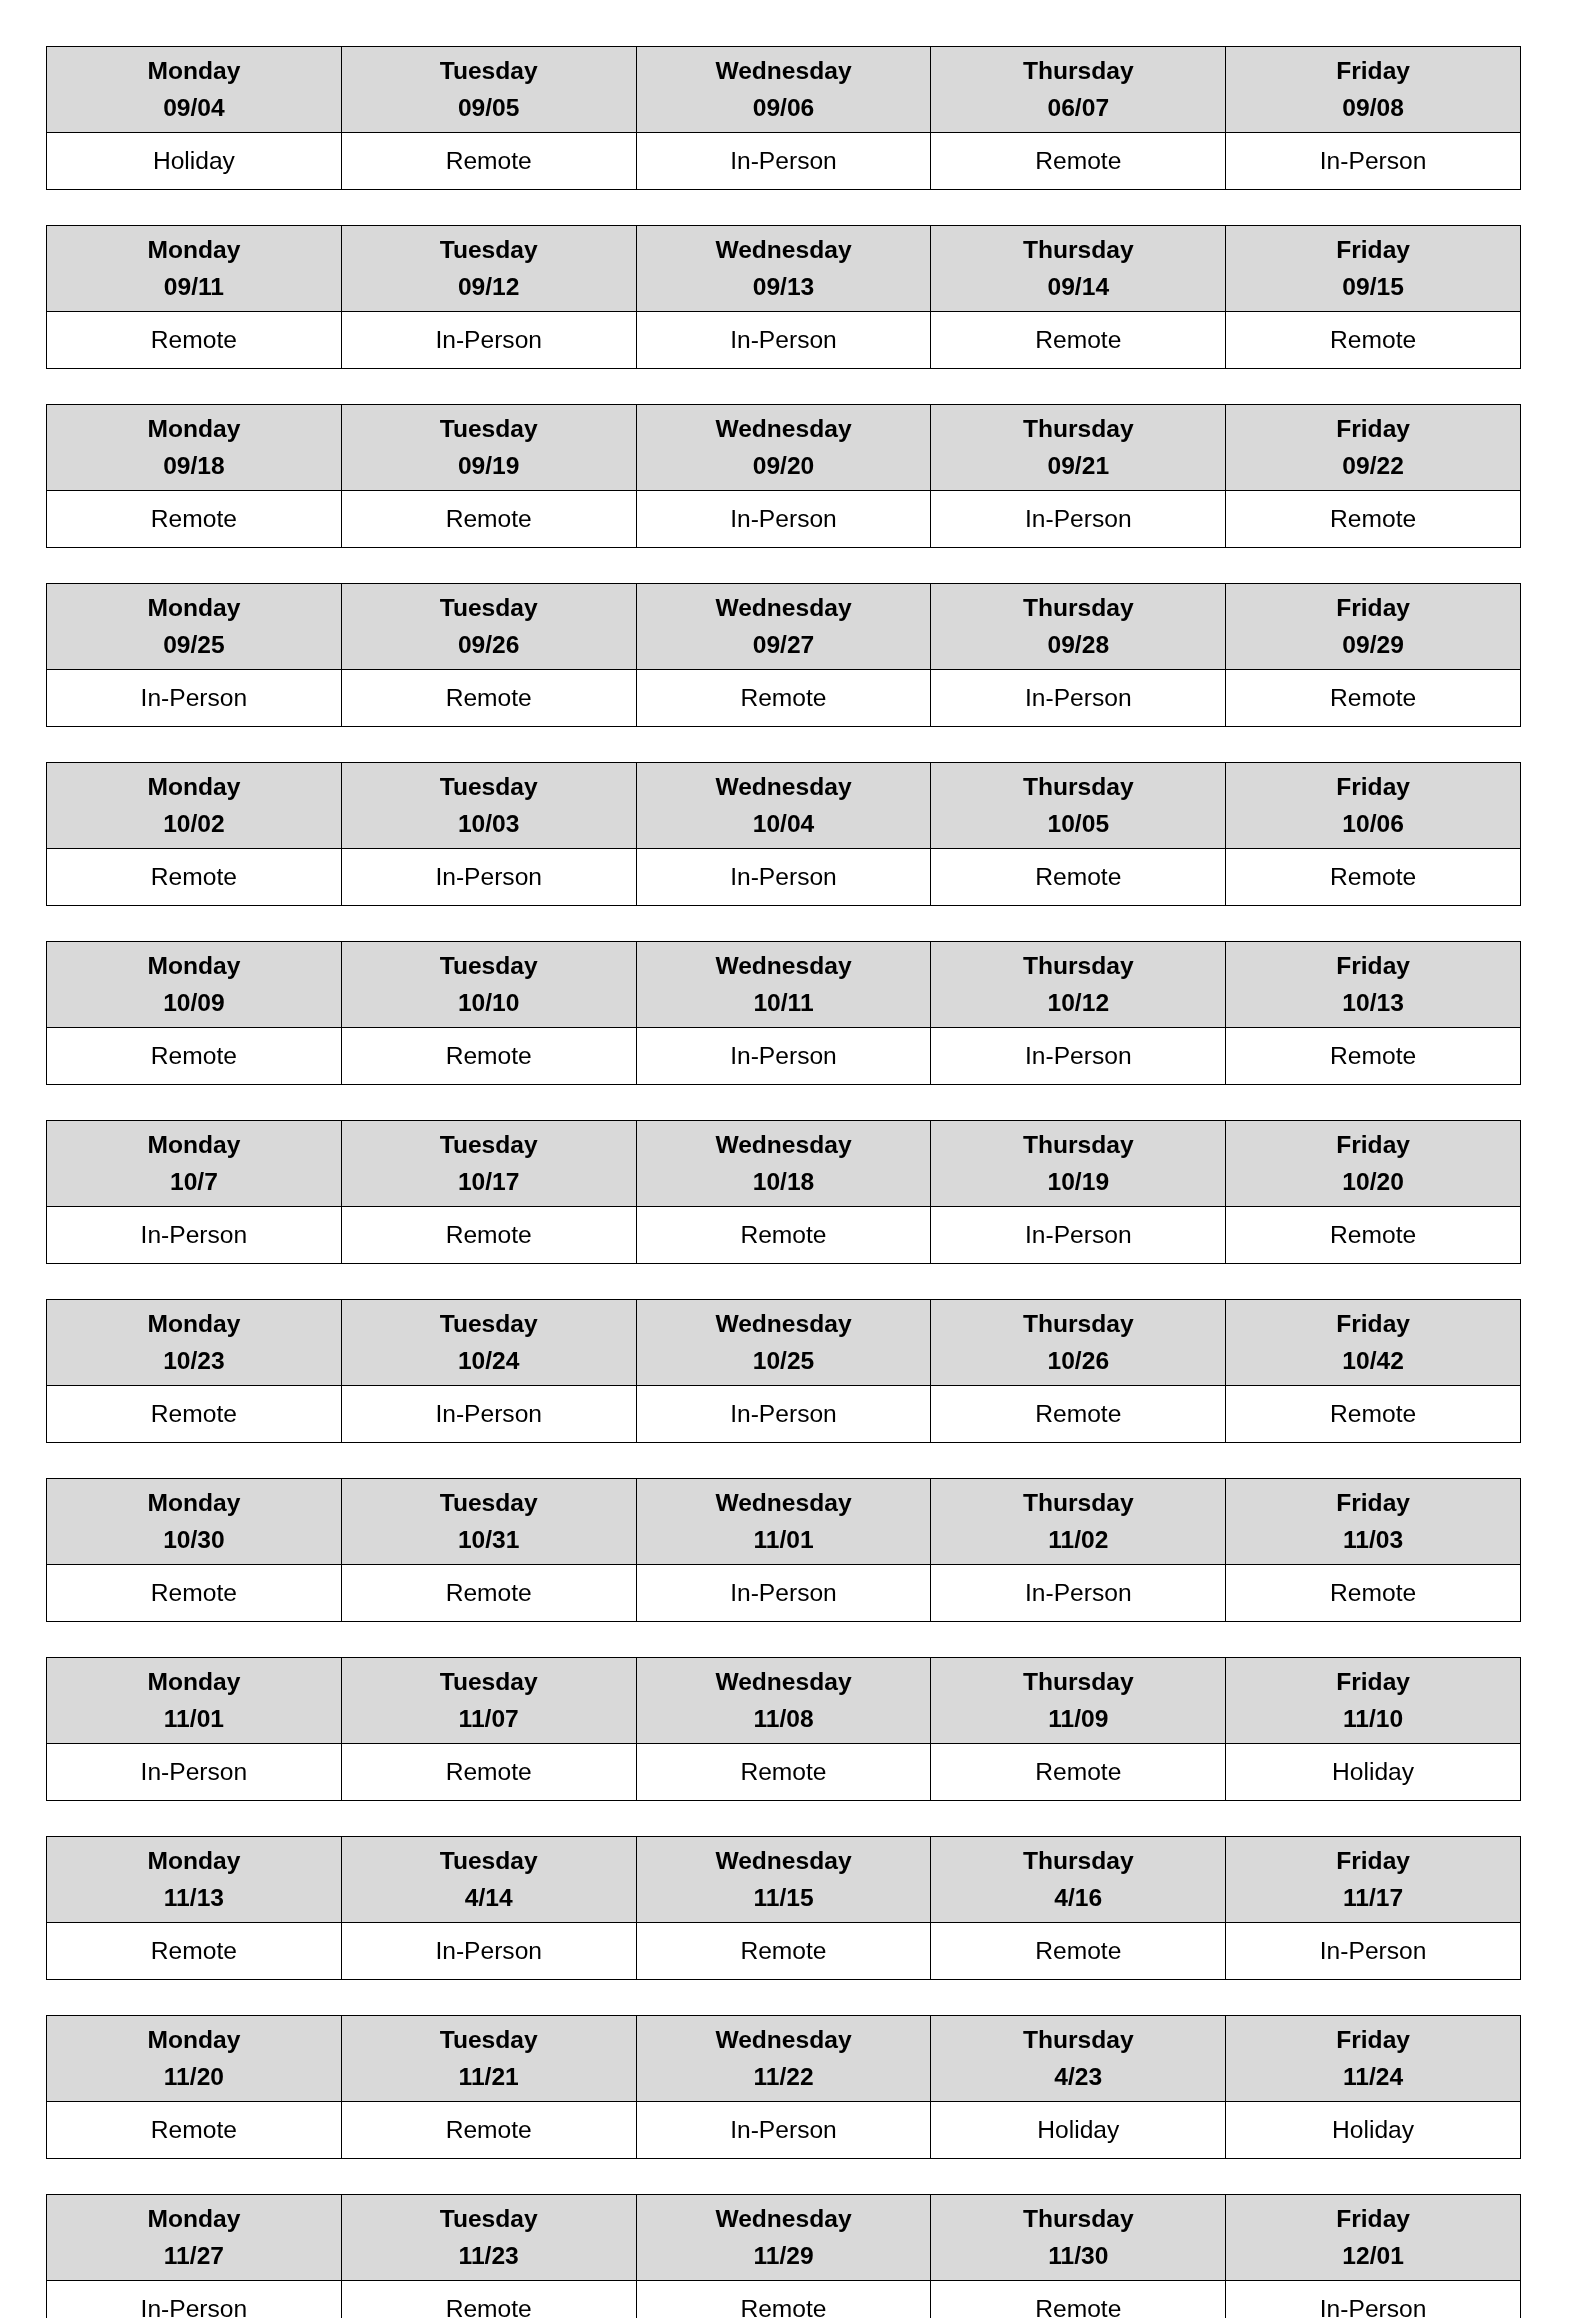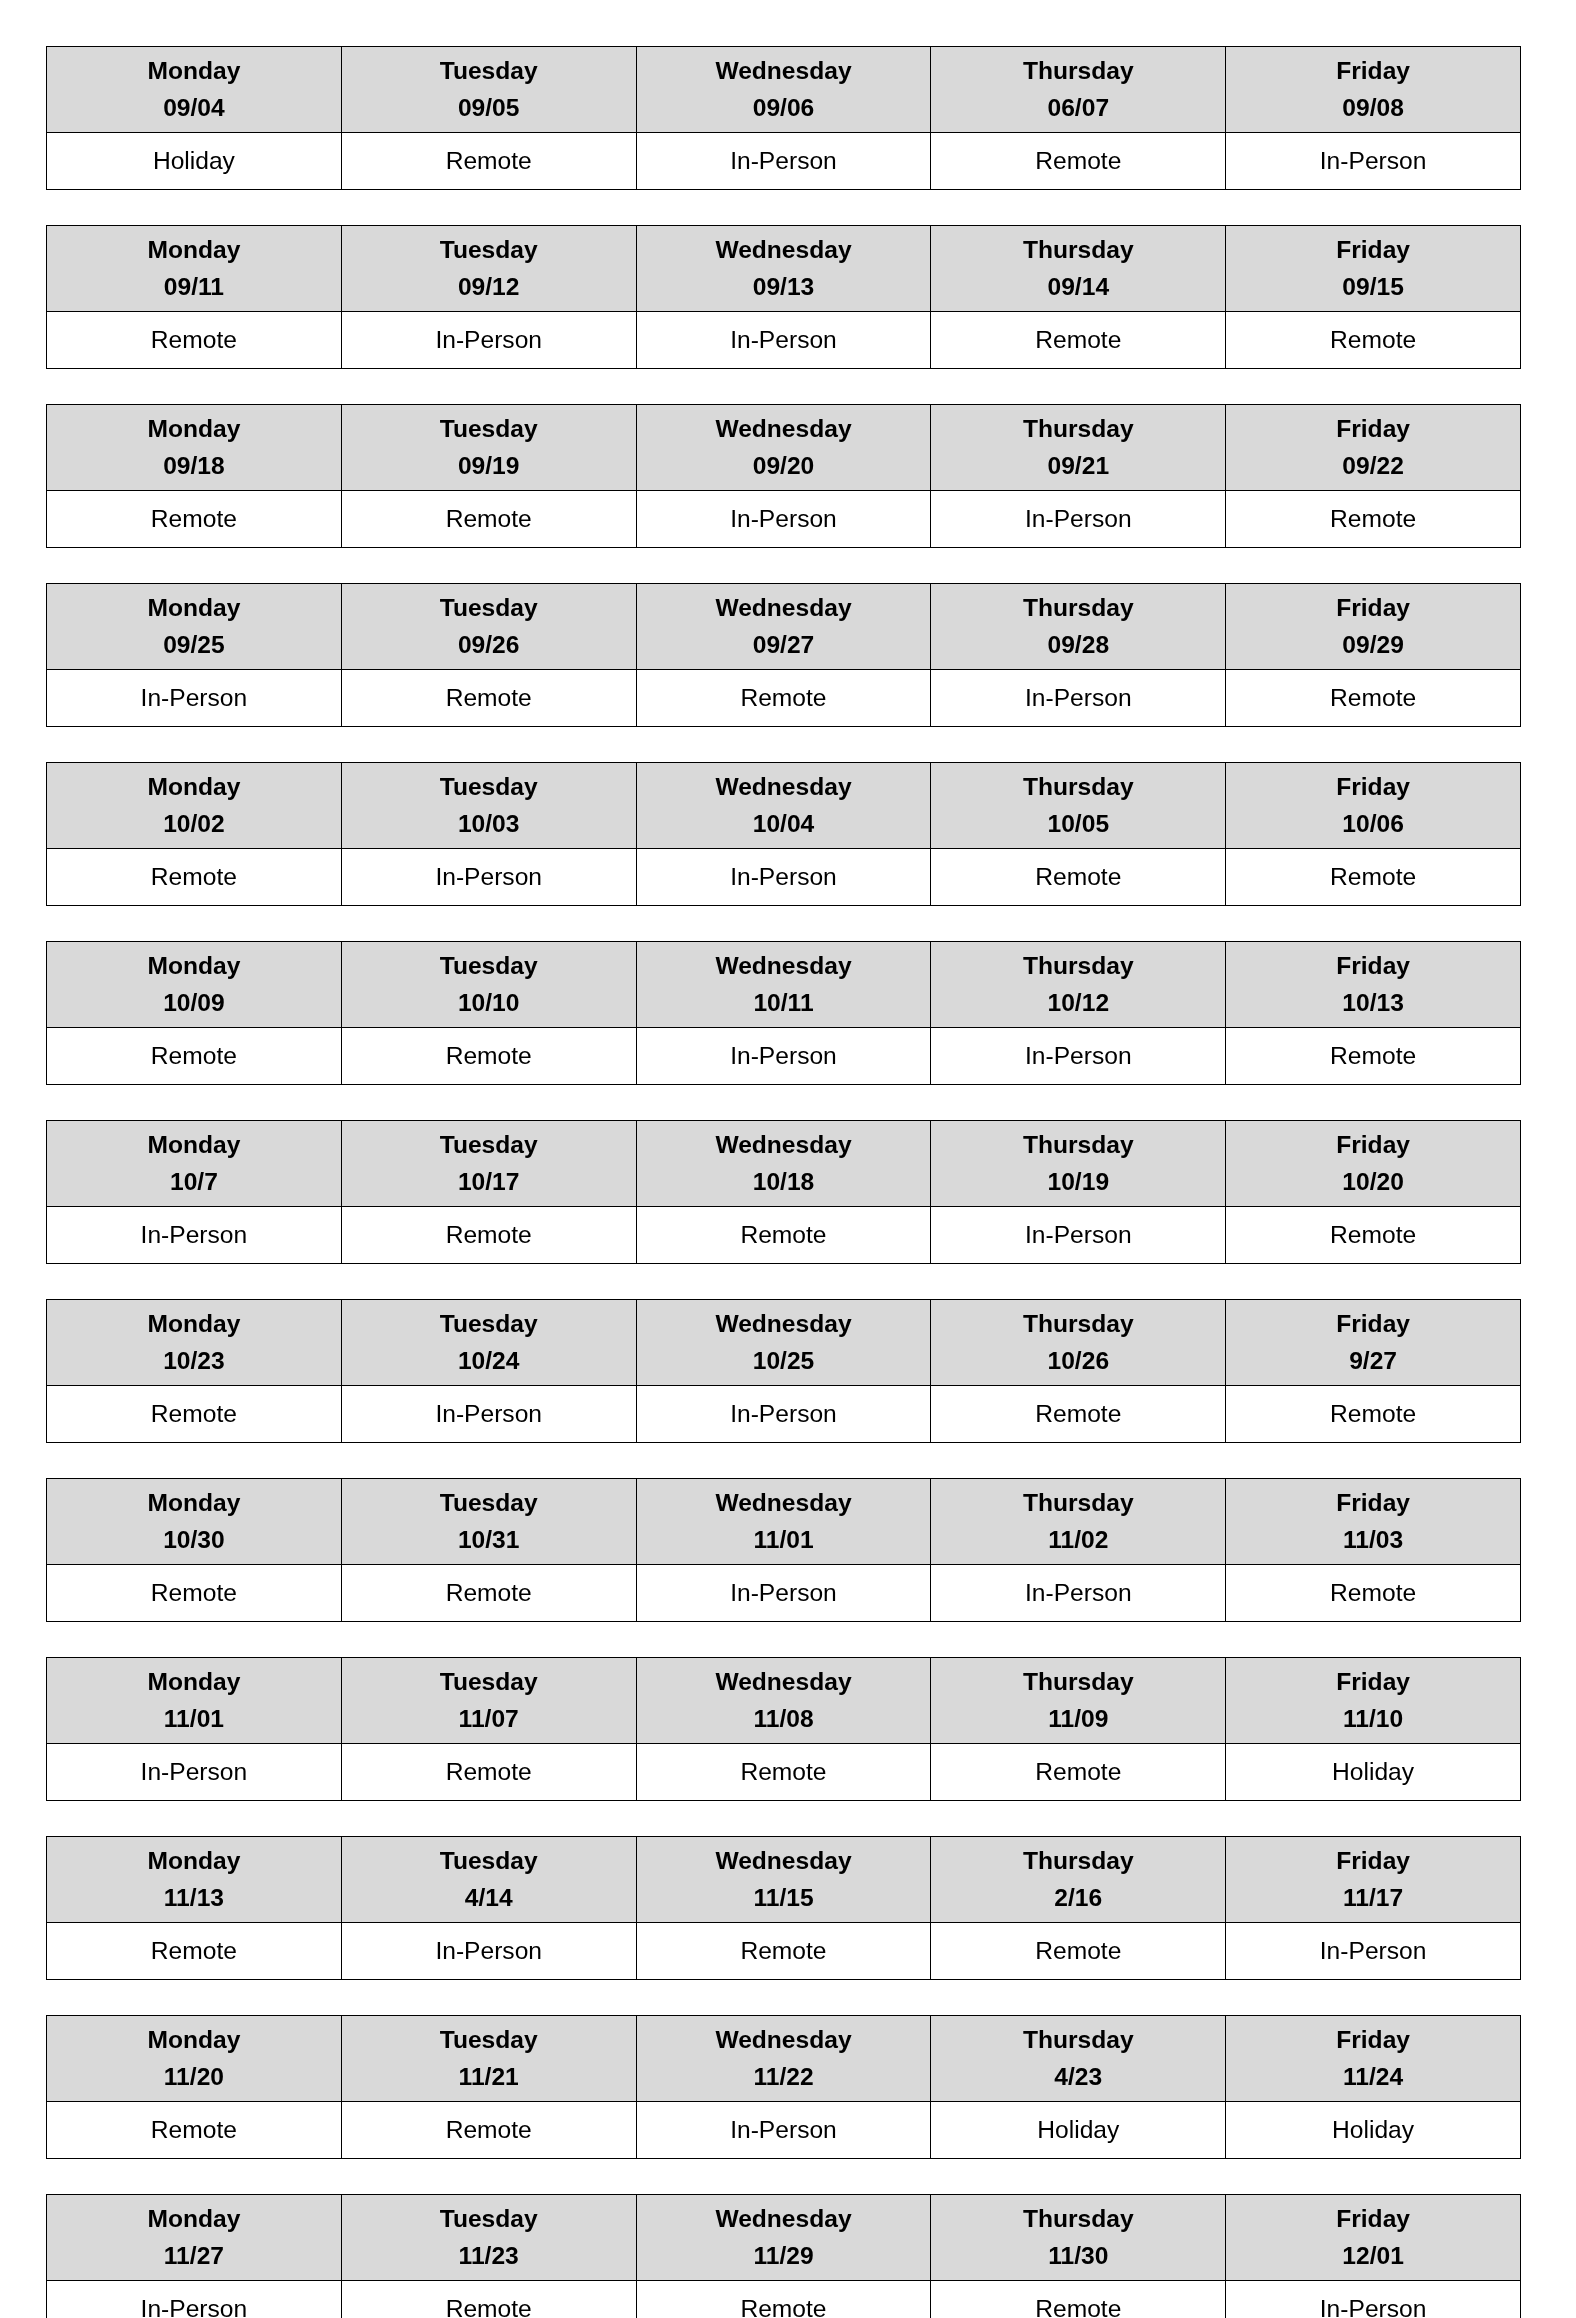--- a/index.html
+++ b/index.html
@@ -317,21 +317,21 @@
           <th style="background: rgb(217, 217, 217);">
             <div>Wednesday</div>
             <div>10/25</div>
           </th>
           <th style="background: rgb(217, 217, 217);">
             <div>Thursday</div>
             <div>10/26</div>
           </th>
           <th style="background: rgb(217, 217, 217);">
             <div>Friday</div>
-            <div>9/27</div>
+            <div>10/42</div>
           </th>
         </tr>
     </thead>
     <tbody>
       <tr>
           <td>Remote</td>
           <td>In-Person</td>
           <td>In-Person</td>
           <td>Remote</td>
           <td>Remote</td>
@@ -421,21 +421,21 @@
           <th style="background: rgb(217, 217, 217);">
             <div>Tuesday</div>
             <div>4/14</div>
           </th>
           <th style="background: rgb(217, 217, 217);">
             <div>Wednesday</div>
             <div>11/15</div>
           </th>
           <th style="background: rgb(217, 217, 217);">
             <div>Thursday</div>
-            <div>2/16</div>
+            <div>4/16</div>
           </th>
           <th style="background: rgb(217, 217, 217);">
             <div>Friday</div>
             <div>11/17</div>
           </th>
         </tr>
     </thead>
     <tbody>
       <tr>
           <td>Remote</td>

